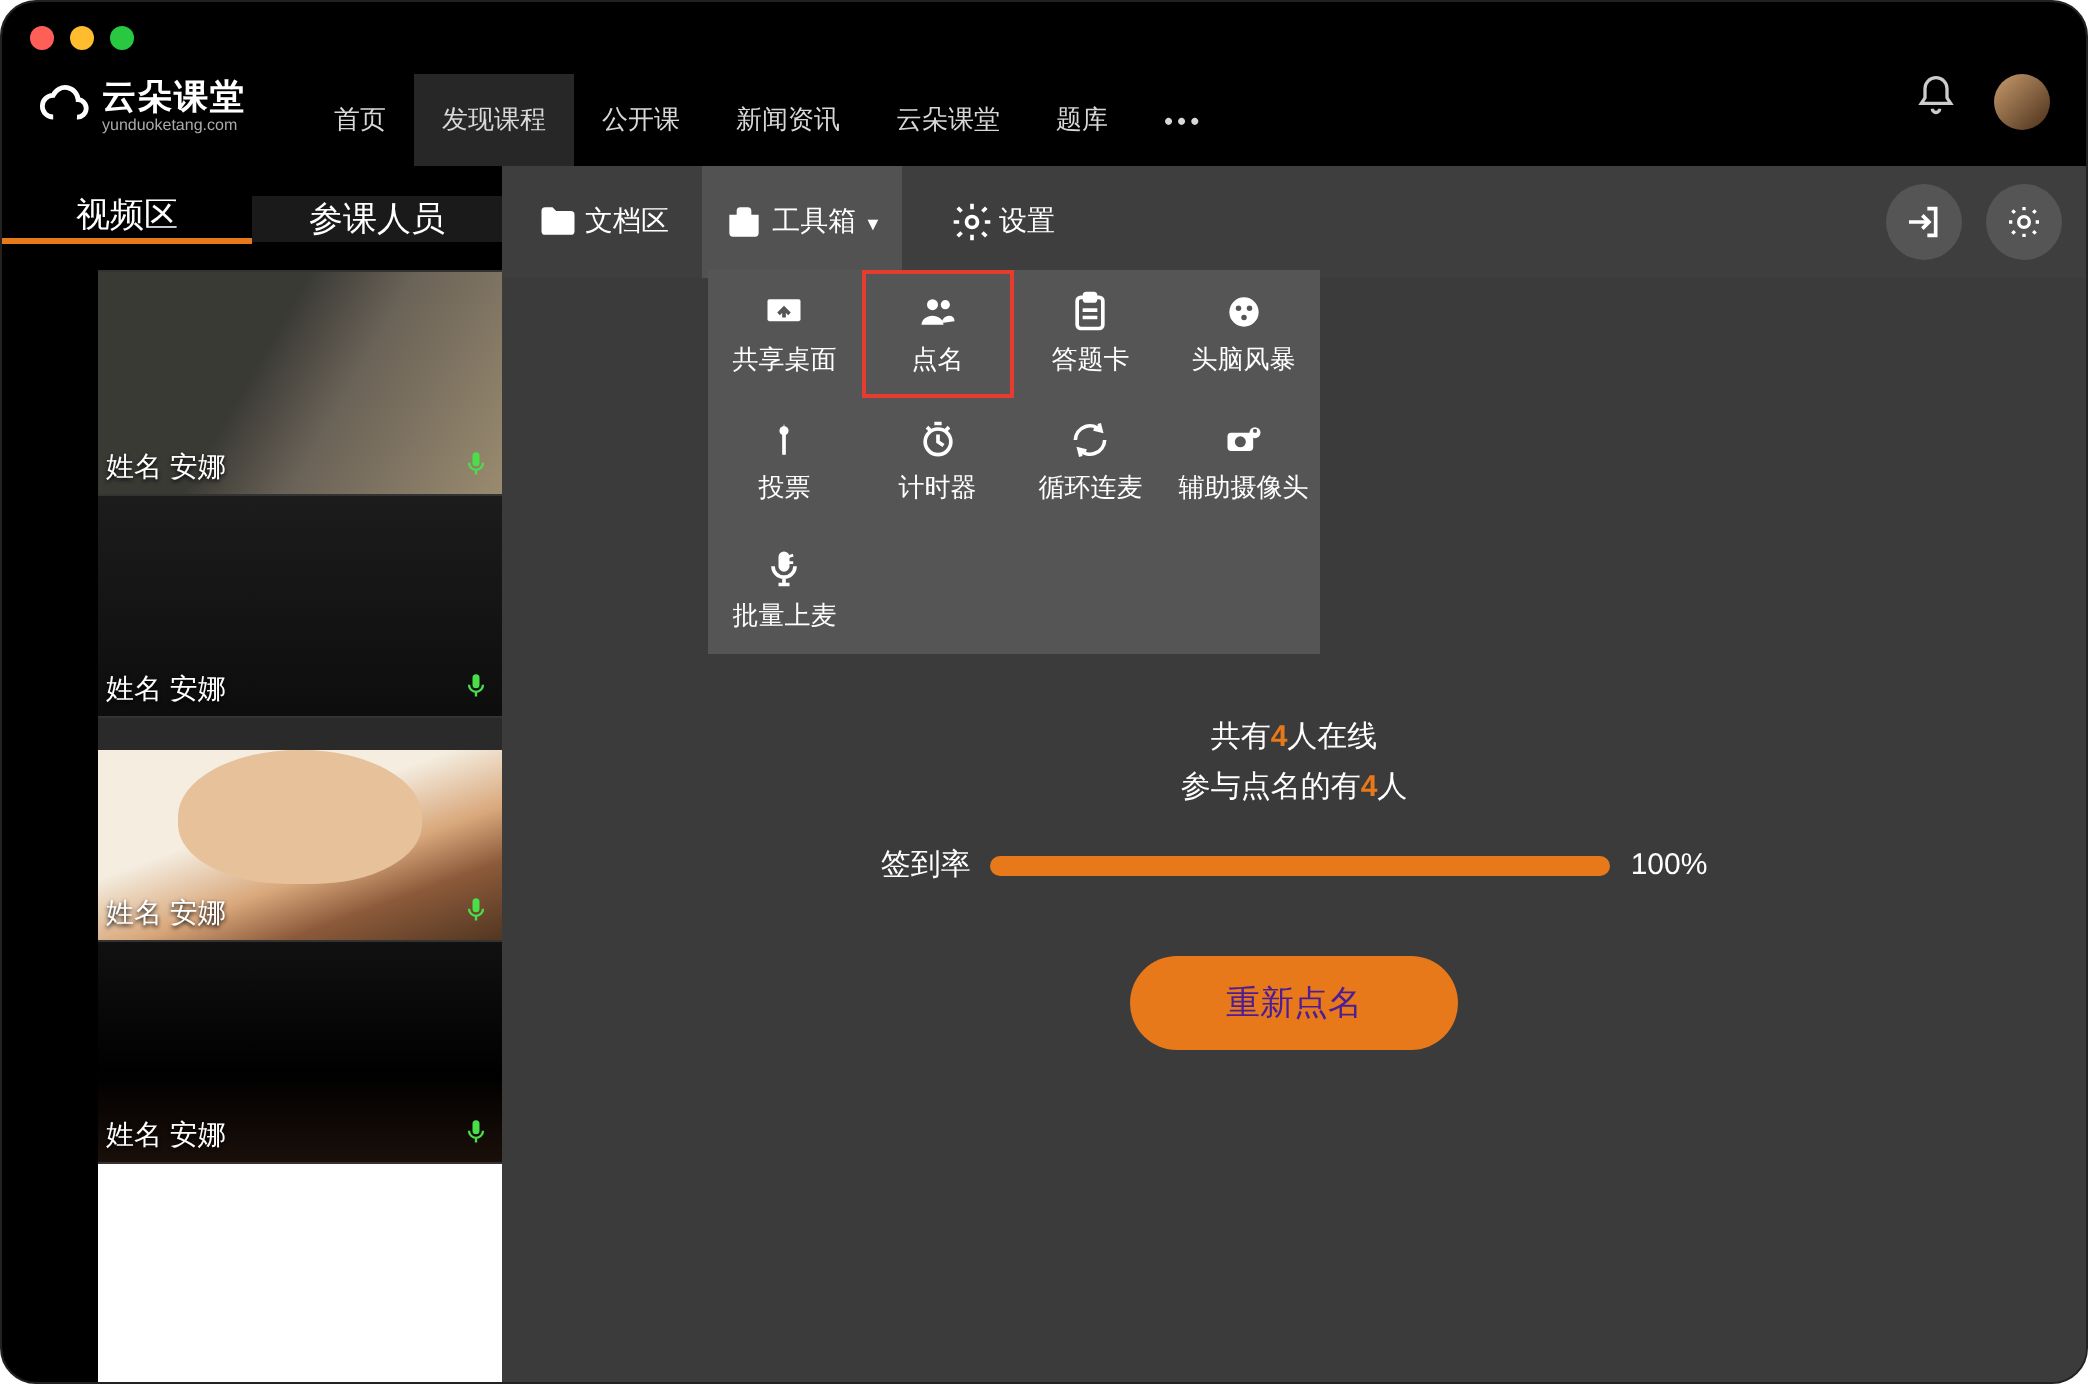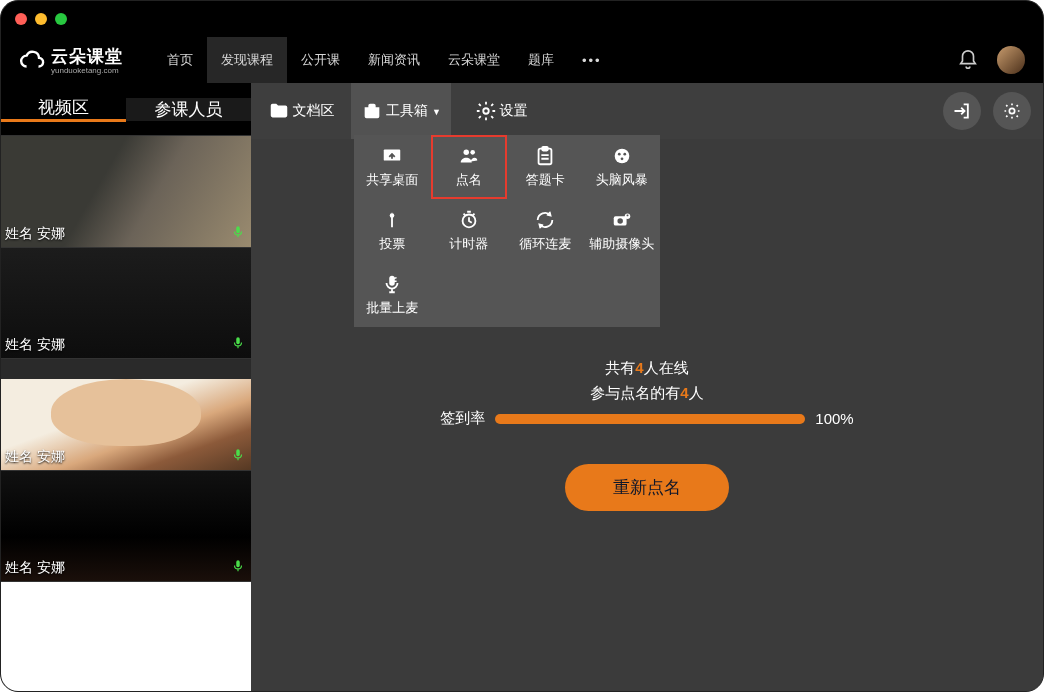--- a/index.html
+++ b/index.html
@@ -1,38 +1,38 @@
 <!DOCTYPE html>
 <html><head>
   <meta charset="utf-8">
   <style>
     * { margin:0; padding:0; box-sizing:border-box; font-family:-apple-system,"PingFang SC","Microsoft YaHei",sans-serif; }
     body { background:#fff; display:flex; align-items:flex-start; justify-content:center; }
     .window { width:1044px; height:692px; background:#3b3b3b; border-radius:18px; overflow:hidden; position:relative; border:1px solid #222; }
     .titlebar { height:36px; background:#000; display:flex; align-items:center; padding-left:14px; gap:8px; }
     .dot { width:12px; height:12px; border-radius:50%; }
     .dot.r { background:#ff5f57; } .dot.y { background:#febc2e; } .dot.g { background:#28c840; }
-    .topnav { height:46px; background:#000; display:flex; align-items:center; padding:0 18px; color:#d8d8d8; font-size:13px; }
+    .topnav { height:46px; background:#000; display:flex; align-items:flex-start; padding:0 18px; color:#d8d8d8; font-size:13px; }
     .logo { display:flex; align-items:center; gap:6px; margin-right:30px; color:#fff; }
     .logo-mark { width:26px; height:26px; }
     .logo-text { font-size:17px; font-weight:600; letter-spacing:1px; }
     .logo-sub { font-size:8px; color:#aaa; margin-top:-2px; }
     .nav-item { padding:0 14px; height:46px; display:flex; align-items:center; cursor:pointer; }
     .nav-item.active { background:#272727; }
     .nav-more { letter-spacing:2px; }
     .nav-spacer { flex:1; }
     .bell { width:22px; height:22px; margin-right:18px; cursor:pointer; }
     .avatar { width:28px; height:28px; border-radius:50%; background:linear-gradient(135deg,#c79b6d,#4a2f1a); cursor:pointer; }
     .body { display:flex; height:610px; }
     .left { width:250px; background:#000; display:flex; flex-direction:column; }
     .left-tabs { height:52px; display:flex; color:#fff; font-size:17px;align-items:center; }
     .ltab { flex:1; display:flex; align-items:center; justify-content:center; cursor:pointer; background:#1a1a1a; }
     .ltab.active { background:#000; border-bottom:3px solid #e8791a; }
     .video-list { flex:1; overflow:hidden; display:flex; flex-direction:column; }
-    .video-tile { position:relative; height:128px; background:#2a2a2a; border-top:1px solid #333; }
+    .video-tile { position:relative; height:128px; background:#2a2a2a; border-top:1px solid #333;margin-left:48px; }
     .video-img { width:100%; height:100%; background:#4a4a4a; }
     .v1 { background:linear-gradient(120deg,#3a3a35 40%,#6b6358 60%,#9a8b6f); }
     .v2 { background:linear-gradient(180deg,#1c1c1c,#0d0d0d); }
     .v3 { background:linear-gradient(160deg,#f4ede0 35%,#d9a87c 55%,#8c5a3a 70%,#3a2818); }
     .v4 { background:linear-gradient(180deg,#111,#000 60%,#1a0f0a); }
     .v5 { background:#fff; }
     .name-tag { position:absolute; left:4px; bottom:4px; color:#fff; font-size:14px; text-shadow:0 1px 2px #000; }
     .mic { position:absolute; right:6px; bottom:6px; color:#4ade4a; }
     .right { flex:1; background:#3b3b3b; display:flex; flex-direction:column; }
     .toolbar { display:flex; height:56px; background:#3e3e3e; align-items:center; color:#fff; }
@@ -40,23 +40,23 @@
     .ttab { width:100px; height:56px; display:flex; align-items:center; justify-content:center; gap:3px; cursor:pointer; font-size:14px; }
     .ttab.active { background:#525252; }
     .tool-spacer { flex:1; }
     .round-btn { width:38px; height:38px; border-radius:50%; background:#555; margin-right:12px; display:flex; align-items:center; justify-content:center; cursor:pointer; }
     .dropdown { position:absolute; left:353px; top:134px; width:306px; background:#555; display:grid; grid-template-columns:repeat(4,1fr); z-index:10; }
     .dd-item { height:64px; display:flex; flex-direction:column; align-items:center; justify-content:center; gap:4px; color:#fff; font-size:13px; cursor:pointer; }
     .dd-item.hl { outline:2px solid #e63b2e; outline-offset:-2px; }
     .content { flex:1; display:flex; flex-direction:column; align-items:center; color:#fff; padding-top:220px; }
     .info-line { font-size:15px; margin-bottom:6px; }
     .info-line b { color:#e8791a; font-weight:600; }
-    .progress-row { display:flex; align-items:center; gap:10px; font-size:15px; }
+    .progress-row { display:flex; align-items:center; gap:10px; margin-top:14px; font-size:15px; }
     .bar { width:310px; height:10px; background:#e8791a; border-radius:5px; }
-    .big-btn { margin-top:36px; background:#e8791a; color:#0f172a; font-size:17px; padding:12px 48px; border:none; border-radius:28px; cursor:pointer; }
+    .big-btn { margin-top:36px; background:#e8791a; color:#4c1d95; font-size:17px; padding:12px 48px; border:none; border-radius:28px; cursor:pointer; }
     .icon { width:20px; height:20px; }
     .icon-lg { width:22px; height:22px; }
     svg { display:block; }
     .face { width:60%; height:60%; border-radius:50% 50% 45% 45%; background:#e6c19a; margin:8% auto 0; position:relative; }
   </style>
 </head>
 <body>
 
 <div class="window">
   <div class="titlebar">

